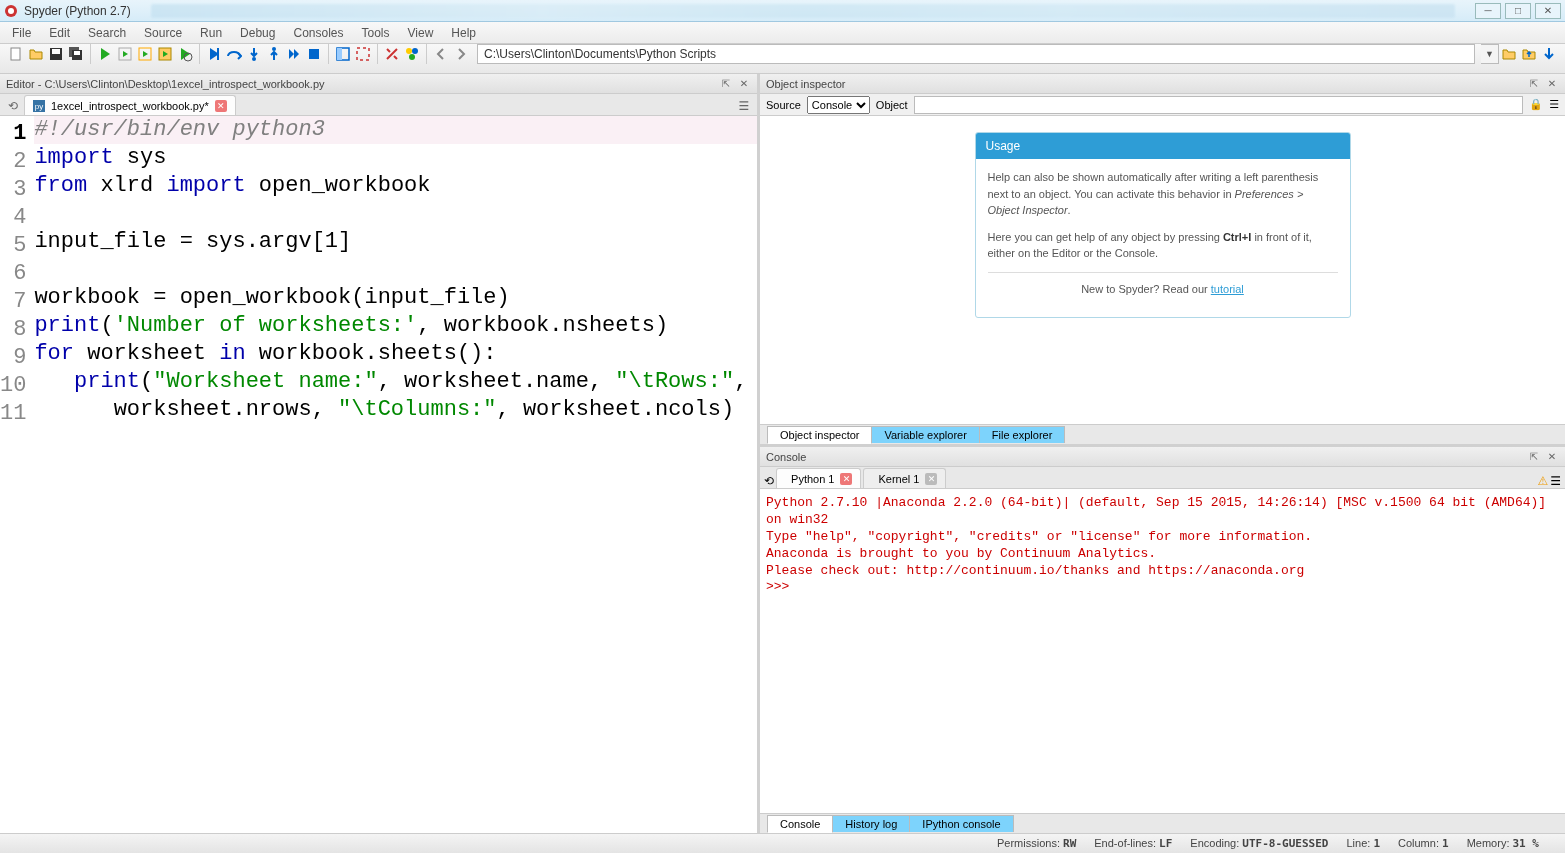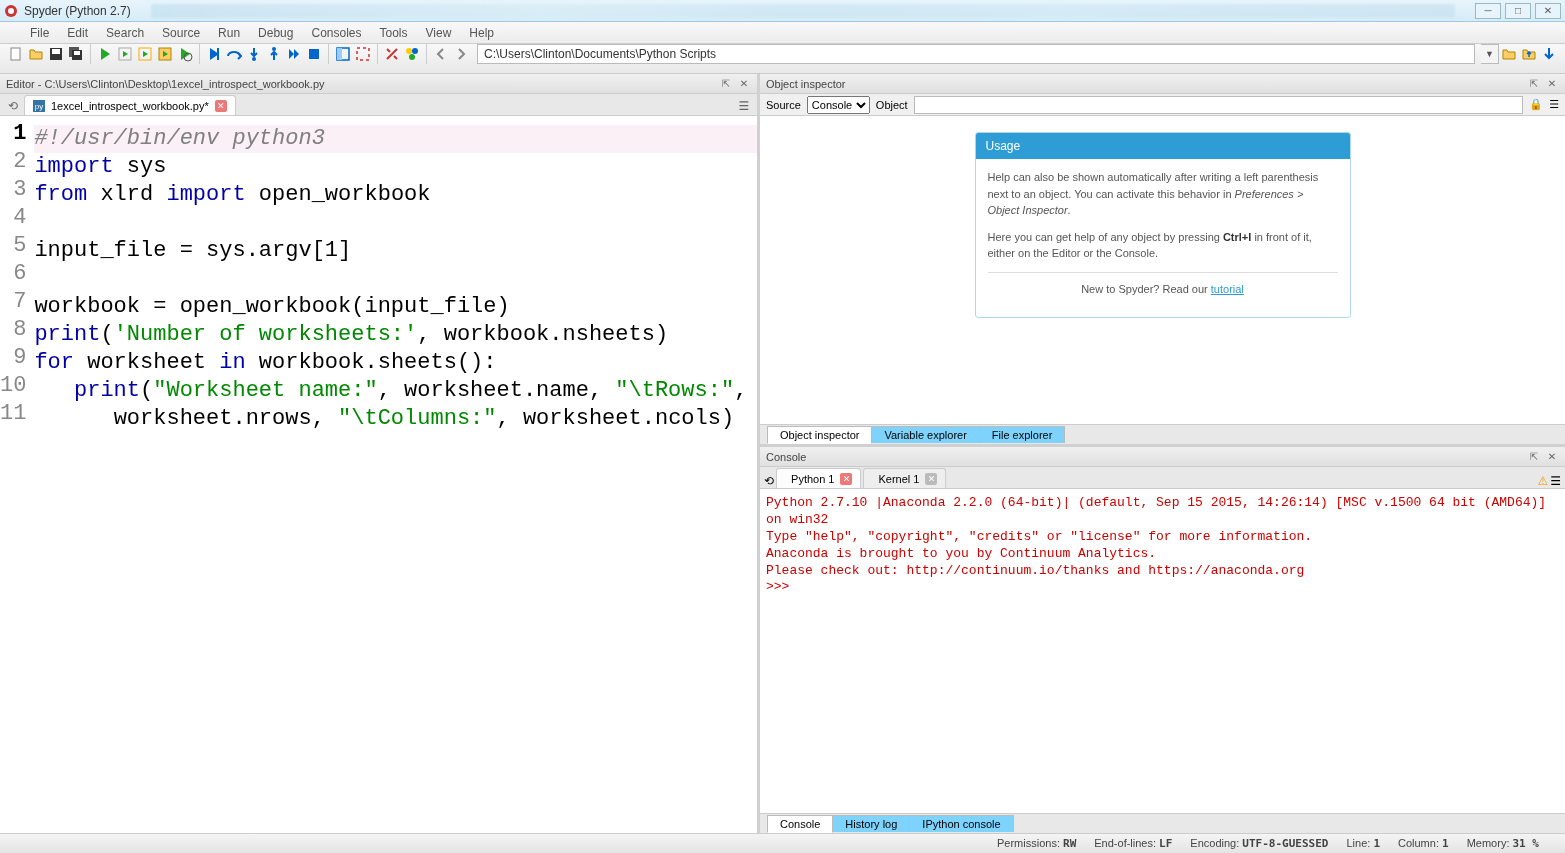--- a/index.html
+++ b/index.html
@@ -24,21 +24,21 @@
 .titlebar .app-icon { width: 14px; height: 14px; margin-right: 6px; }
 .titlebar .title { flex: 0 0 auto; font-size: 12px; color: #333; }
 .titlebar .blur-area { flex: 1; margin: 0 20px; height: 14px; background: linear-gradient(90deg, #c0dff0 0%, #d8ecf6 30%, #c8e4f2 50%, #d0e8f4 70%, #c4e0f0 100%); filter: blur(1px); opacity: 0.6; border-radius: 2px; }
 .win-controls { display: flex; gap: 4px; }
 .win-btn { width: 26px; height: 16px; border: 1px solid #9bb; background: #e8f4fb; display: flex; align-items: center; justify-content: center; font-size: 10px; color: #555; cursor: pointer; }
 .menubar {
   height: 22px;
   background: linear-gradient(to bottom, #f8f8f8, #ececec);
   display: flex;
   align-items: center;
-  padding: 0 22px;
+  padding: 0 4px;
   gap: 2px;
   border-bottom: 1px solid #ccc;
 }
 .menubar span { padding: 2px 8px; color: #555; cursor: pointer; }
 .toolbar {
   height: 30px;
   background: linear-gradient(to bottom, #f8f8f8, #e8e8e8);
   display: flex;
   align-items: flex-start;
   padding: 0 6px;
@@ -67,21 +67,21 @@
 .editor-tabs { height: 22px; display: flex; align-items: flex-end; background: #e8e8e8; padding: 0 4px; gap: 2px; border-bottom: 1px solid #ccc; }
 .editor-tabs .tab-nav { width: 18px; height: 18px; display: flex; align-items: center; justify-content: center; cursor: pointer; color: #666; }
 .editor-tab { height: 20px; background: #fdfdfd; border: 1px solid #ccc; border-bottom: none; padding: 0 8px; display: flex; align-items: center; gap: 6px; font-size: 11px; border-radius: 3px 3px 0 0; }
 .editor-tab .py-icon { width: 12px; height: 12px; }
 .close-x { width: 12px; height: 12px; background: #e77; color: #fff; border-radius: 2px; display: flex; align-items: center; justify-content: center; font-size: 9px; cursor: pointer; }
 .editor-tabs .tabs-spacer { flex: 1; }
 .editor-body { flex: 1; background: #fff; display: flex; overflow: hidden; font-family: Consolas, "Courier New", monospace; font-size: 22px; }
 .gutter { width: 40px; text-align: right; padding: 4px 6px 0 0; color: #888; background: #fff; }
 .gutter div { line-height: 28px; }
 .gutter .active { font-weight: bold; color: #000; }
-.code { flex: 1; padding: 9px 0 0 2px; white-space: pre; }
+.code { flex: 1; padding: 0 0 0 2px; white-space: pre; }
 .code div { line-height: 28px; }
 .code .hl-line { background: #faf0f5; }
 .c-comment { color: #808080; font-style: italic; }
 .c-kw { color: #0000aa; }
 .c-str { color: #008800; }
 .c-id { color: #000; }
 .inspector-toolbar { height: 22px; background: #f0f0f0; border-bottom: 1px solid #ccc; display: flex; align-items: center; padding: 0 6px; gap: 6px; font-size: 11px; }
 .inspector-toolbar select { font-size: 11px; height: 18px; }
 .inspector-toolbar input { flex: 1; height: 18px; border: 1px solid #bbb; padding: 0 4px; }
 .inspector-content { flex: 1; background: #fff; display: flex; align-items: flex-start; justify-content: center; padding: 16px; }

